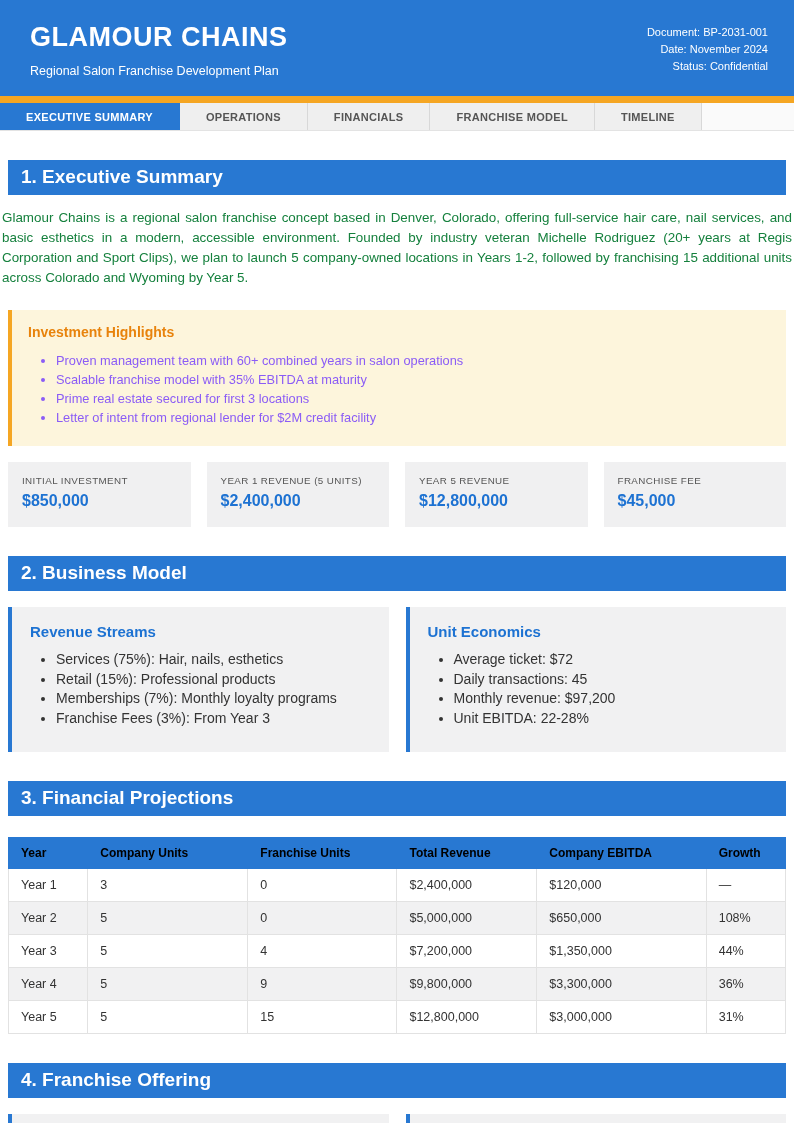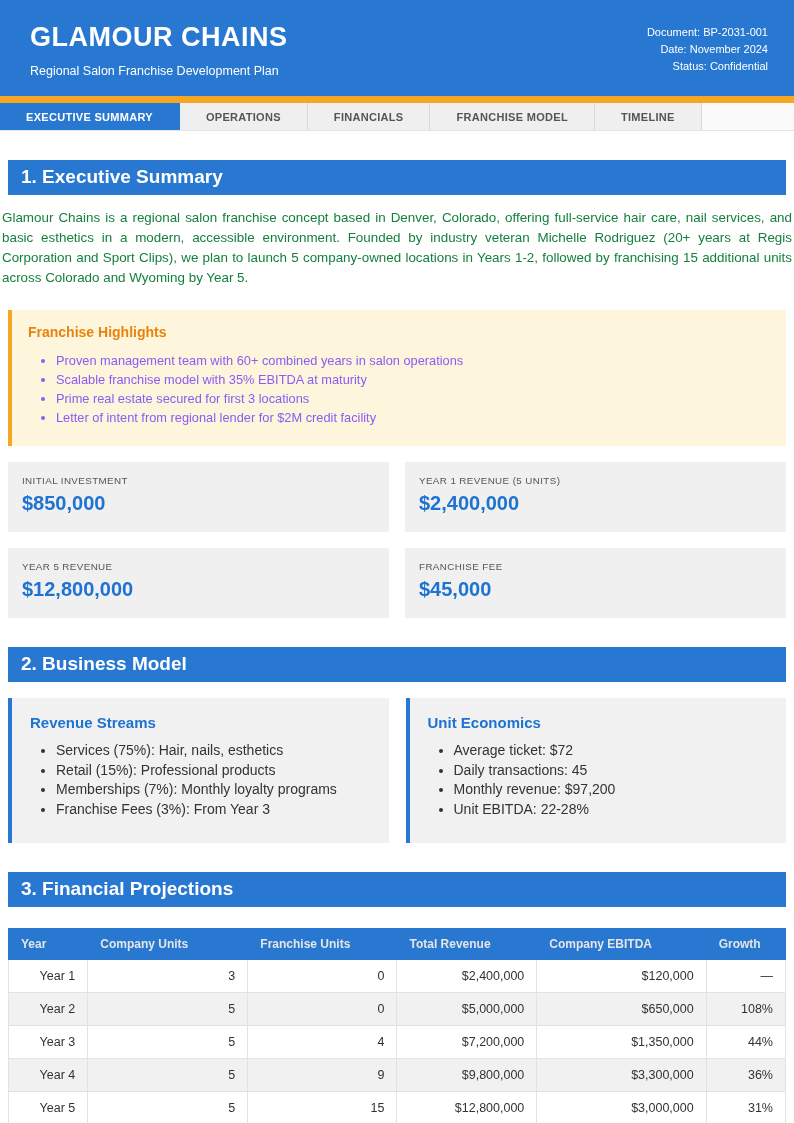--- a/index.html
+++ b/index.html
@@ -27,36 +27,36 @@
   .exec-paragraph { font-size:13.4px; color:#15803d; line-height:20px; text-align:justify; margin:13px -6px 16px; }
 
   
   .highlights { background:#fdf5dc; border-left:4px solid #f5a623; padding:14px 16px 20px; margin-top:22px; }
   .highlights h3 { color:#e8830c; font-size:14px; font-weight:bold; margin-bottom:13px; }
   .highlights ul { list-style:disc; padding-left:28px; }
   .highlights li { font-size:12.8px; color:#8b5cf6; line-height:16px; }
   .highlights li + li { margin-top:3px; }
 
   
-  .stats { display:grid; grid-template-columns:repeat(2,1fr); gap:16px; margin-top:16px; }
+  .stats { display:grid; grid-template-columns:repeat(4,1fr); gap:16px; margin-top:16px; }
   .stat-card { background:#f0f0f1; padding:13px 14px 17px; }
   .stat-label { font-size:9.8px; color:#555; letter-spacing:.4px; }
-  .stat-value { font-size:20px; font-weight:bold; color:#1d72d2; margin-top:6px; }
+  .stat-value { font-size:16px; font-weight:bold; color:#1d72d2; margin-top:6px; }
 
   
   .cards-row { display:grid; grid-template-columns:1fr 1fr; gap:17px; margin-top:16px; }
   .info-card { background:#f1f1f2; border-left:4px solid #2878d2; padding:16px 18px 24px 18px; }
   .info-card h3 { color:#1d72d2; font-size:15px; font-weight:bold; margin-bottom:10px; }
   .info-card ul { list-style:disc; padding-left:26px; }
   .info-card li { font-size:14px; color:#333; line-height:19.5px; }
 
   
   table { width:100%; border-collapse:collapse; margin-top:21px; }
-  th { background:#2878d2; color:#e5e5e5; text-align:left; font-size:12px; font-weight:bold; padding:8px 12px; border:1px solid #2878d2; }
-  td { font-size:12.5px; color:#333; padding:9px 12px; border:1px solid #e2e2e2; background:#fff;text-align:right; }
+  th { background:#2878d2; color:#000000; text-align:left; font-size:12px; font-weight:bold; padding:8px 12px; border:1px solid #2878d2; }
+  td { font-size:12.5px; color:#333; padding:9px 12px; border:1px solid #e2e2e2; background:#fff; }
   tbody tr:nth-child(even) td { background:#f1f1f2; }
 </style>
 </head>
 <body>
 
 <div class="page">
 
   <header class="doc-header">
     <div>
       <h1>GLAMOUR CHAINS</h1>
@@ -78,21 +78,21 @@
       <div class="tab">FRANCHISE MODEL</div>
       <div class="tab">TIMELINE</div>
     </nav>
 
   <main>
 
     <div class="section-bar">1. Executive Summary</div>
     <p class="exec-paragraph">Glamour Chains is a regional salon franchise concept based in Denver, Colorado, offering full-service hair care, nail services, and basic esthetics in a modern, accessible environment. Founded by industry veteran Michelle Rodriguez (20+ years at Regis Corporation and Sport Clips), we plan to launch 5 company-owned locations in Years 1-2, followed by franchising 15 additional units across Colorado and Wyoming by Year 5.</p>
 
     <div class="highlights">
-      <h3>Franchise Highlights</h3>
+      <h3>Investment Highlights</h3>
       <ul>
           <li>Proven management team with 60+ combined years in salon operations</li>
           <li>Scalable franchise model with 35% EBITDA at maturity</li>
           <li>Prime real estate secured for first 3 locations</li>
           <li>Letter of intent from regional lender for $2M credit facility</li>
         </ul>
     </div>
 
     <div class="stats">
         <div class="stat-card">

